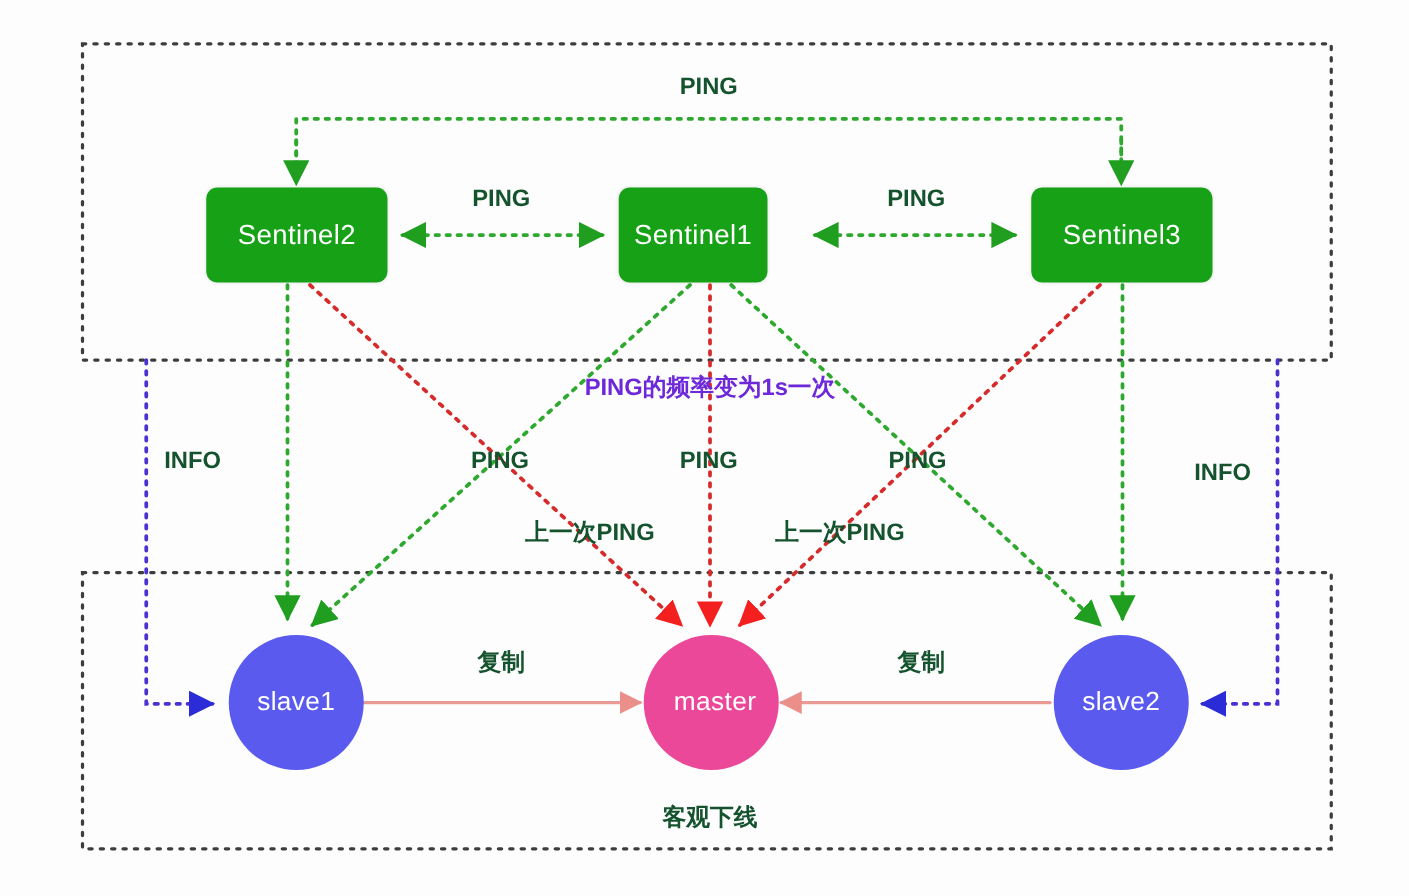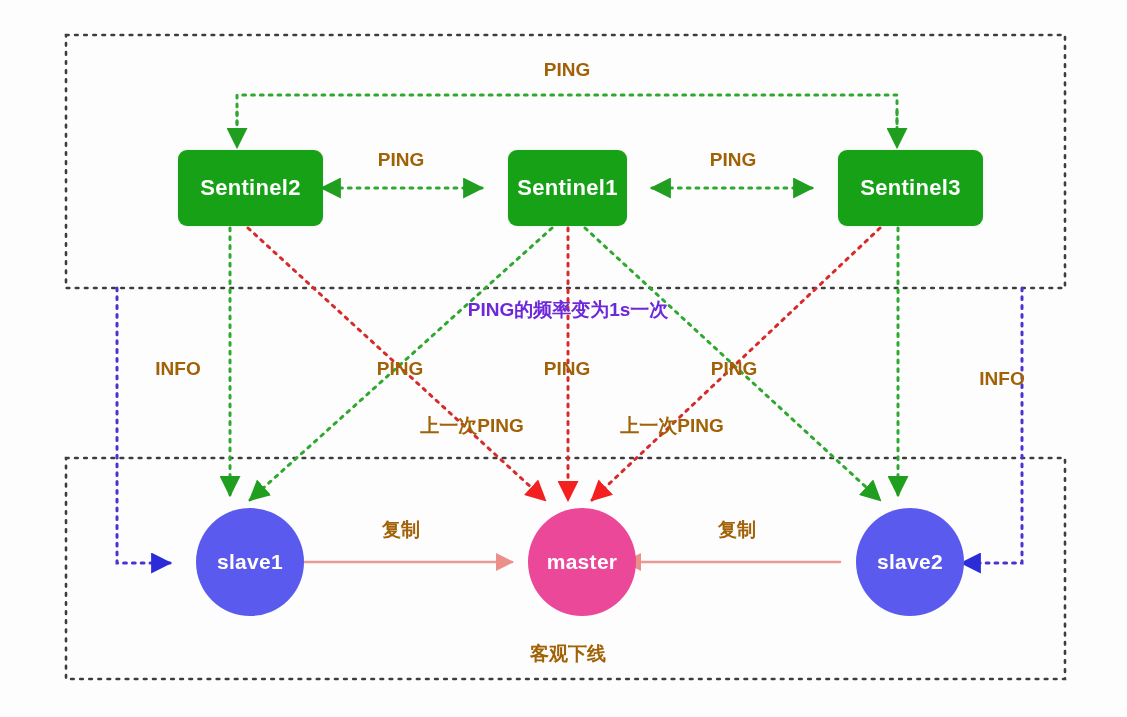--- a/index.html
+++ b/index.html
@@ -1,27 +1,27 @@
 <!DOCTYPE html>
 <html><head>
 <meta charset="utf-8">
 <style>
   html,body{margin:0;padding:0;background:#fdfdfd;}
   body{font-family:"Liberation Sans","DejaVu Sans",sans-serif;}
   #stage{position:relative;width:1127px;height:717px;background:#fdfdfd;overflow:hidden;}
   #svg{position:absolute;left:0;top:0;width:1127px;height:717px;}
-  .node{position:absolute;display:flex;align-items:center;justify-content:center;text-align:center;
-        color:#fff;font-weight:bold;letter-spacing:.3px;margin-left:13px;}
+  .node{position:absolute;display:flex;align-items:center;justify-content:center;text-align:right;
+        color:#fff;font-weight:normal;letter-spacing:.3px;}
   .sentinel{border-radius:9px;background:#17a117;font-size:22px;box-shadow:0 0 3px rgba(0,0,0,.10);}
   .circle{border-radius:50%;font-size:21px;line-height:1.08;}
   .slave{background:#5a5aee;}
   .master{background:#ec4899;}
-  .lbl{position:absolute;color:#a16207;font-weight:bold;white-space:nowrap;}
+  .lbl{position:absolute;color:#14532d;font-weight:bold;white-space:nowrap;}
   .lbl-ping{font-size:19px;}
-  .lbl-info{font-size:19px;margin-left:24px;}
+  .lbl-info{font-size:19px;}
   .lbl-cn{font-size:19px;}
   .lbl-orange{font-size:19px;color:#6d28d9;}
   .ctr{transform:translateX(-50%);}
 </style>
 </head>
 <body>
 
 <div id="stage">
 
   <svg id="svg" viewBox="0 0 1127 717" xmlns="http://www.w3.org/2000/svg">

